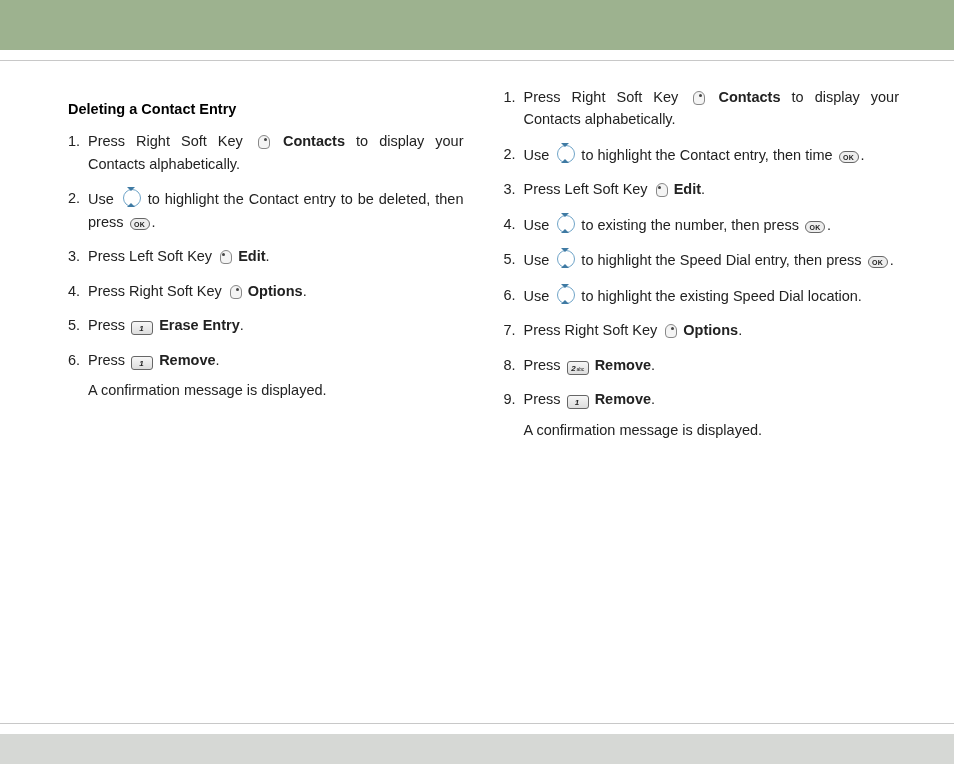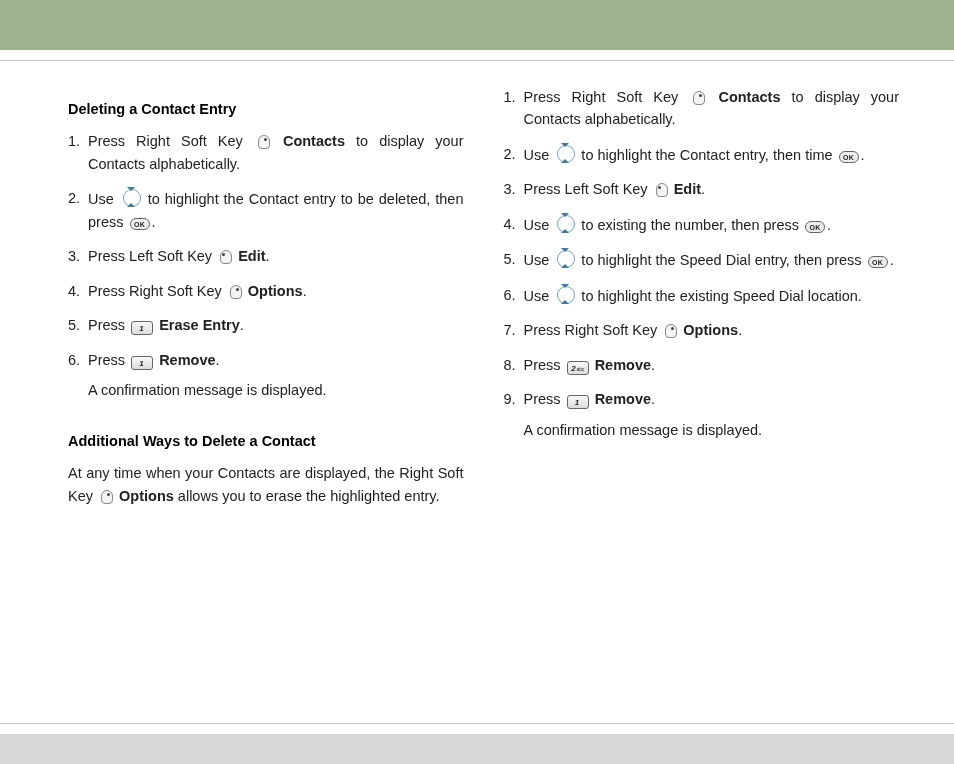--- a/index.html
+++ b/index.html
@@ -226,29 +226,20 @@
         </li>
         <li>
           <span>Press </span>
           <span class="ico numkey"><span>1</span><span class="sub"></span></span>
           <b> Remove</b><span>.</span>
         </li>
       </ol>
       <div class="note">A confirmation message is displayed.</div>
     </div>
 
-    <div class="sect">
-      <h3>Additional Ways to Delete a Contact</h3>
-      <p class="para">
-        <span>At any time when your Contacts are displayed, the Right Soft Key </span>
-        <span class="ico dotkey right"></span>
-        <b> Options</b>
-        <span> allows you to erase the highlighted entry.</span>
-      </p>
-    </div>
 
   </div>
 
   <div class="col">
 
     <div class="sect">
       <ol class="steps">
         <li>
           <span>Press Right Soft Key </span>
           <span class="ico dotkey right"></span>

